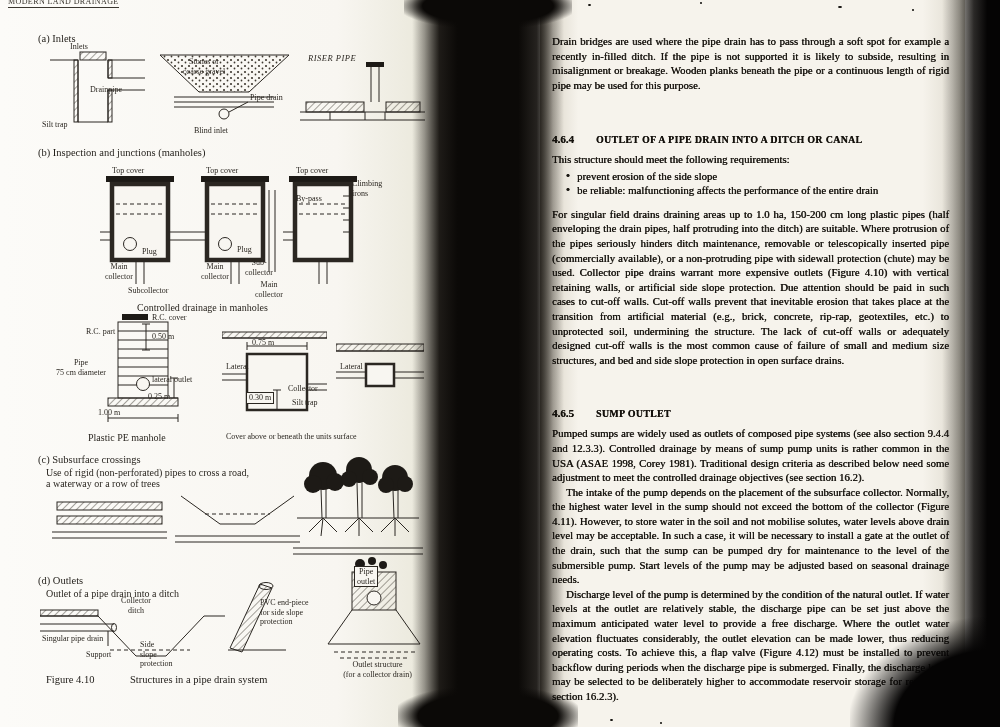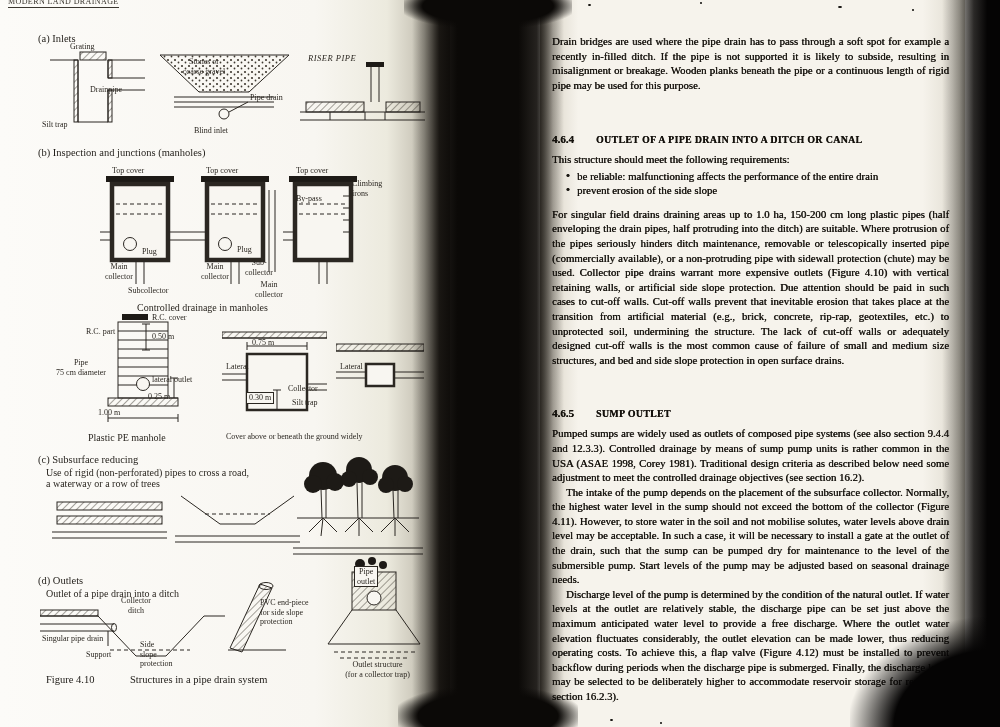--- a/index.html
+++ b/index.html
@@ -1,21 +1,21 @@
 <!DOCTYPE html>
 <html><head>
 <meta charset="utf-8">
 <style>
   html,body{margin:0;padding:0;}
   body{width:1000px;height:727px;position:relative;overflow:hidden;background:#f4f2ec;
        font-family:"Liberation Serif",serif;color:#1d1a16;}
 
   
   #left-page{position:absolute;left:0;top:0;width:450px;height:727px;overflow:hidden;z-index:1;
-    background:linear-gradient(90deg,#fcfbf8 0%,#f8f6f1 70%,#eceade 86%,#b9b4a6 96%,#6e695d 100%);}
+    background:linear-gradient(90deg,#fcfbf8 0%,#f8f6f1 70%,#eceade 86%,#b9b4a6 96%,#6e695d 100%);padding-left:32px;}
   #right-page{position:absolute;left:540px;top:0;width:425px;height:727px;z-index:1;box-sizing:border-box;
     padding:34px 16px 0 12px;
     background:linear-gradient(90deg,#8f897c 0%,#ded9cd 3%,#f6f3ec 9%,#f6f3ec 90%,#e3dfd4 97%,#cdc8ba 100%);}
 
   
   #binding{position:absolute;left:412px;top:0;width:152px;height:727px;z-index:5;
     background:linear-gradient(90deg,rgba(15,12,9,0) 0%,rgba(15,12,9,.35) 8%,rgba(15,12,9,.92) 18%,
       #0b0907 30%,#0b0907 70%,rgba(15,12,9,.9) 82%,rgba(15,12,9,.3) 93%,rgba(15,12,9,0) 100%);}
   #binding::before{content:"";position:absolute;left:-8px;top:-16px;width:168px;height:44px;
     background:radial-gradient(ellipse at center,#0b0907 55%,rgba(11,9,7,0) 76%);}
@@ -272,21 +272,21 @@
     <rect class="fh" x="32" y="16" width="44" height="38"></rect>
     <circle class="fw" cx="54" cy="42" r="7"></circle>
     <line x1="32" y1="54" x2="8" y2="88"></line>
       <line x1="76" y1="54" x2="100" y2="88"></line>
     <line x1="8" y1="88" x2="100" y2="88"></line>
     <line class="dash" x1="14" y1="96" x2="96" y2="96"></line>
       <line class="dash" x1="20" y1="102" x2="90" y2="102"></line>
   </svg>
 
   <span class="sec-title" style="left:38px;top:33px">(a) Inlets</span>
-  <span class="dlabel" style="left:70px;top:42px">Grating</span>
+  <span class="dlabel" style="left:70px;top:42px">Inlets</span>
   <span class="dlabel" style="left:90px;top:85px">Drainpipe</span>
   <span class="dlabel" style="left:42px;top:120px">Silt trap</span>
   <span class="dlabel c" style="left:172px;top:57px;width:64px">Stones or
 coarse gravel</span>
   <span class="dlabel" style="left:250px;top:93px">Pipe drain</span>
   <span class="dlabel" style="left:194px;top:126px">Blind inlet</span>
   <span class="dlabel i" style="left:308px;top:54px">RISER PIPE</span>
 
   <span class="sec-title" style="left:38px;top:147px">(b) Inspection and junctions (manholes)</span>
   <span class="dlabel" style="left:112px;top:166px">Top cover</span>
@@ -316,58 +316,58 @@
   <span class="dlabel" style="left:152px;top:375px">lateral outlet</span>
   <span class="dlabel" style="left:148px;top:392px">0.25 m</span>
   <span class="dlabel" style="left:98px;top:408px">1.00 m</span>
   <span class="dlabel md" style="left:88px;top:432px">Plastic PE manhole</span>
   <span class="dlabel" style="left:252px;top:338px">0.75 m</span>
   <span class="dlabel" style="left:226px;top:362px">Lateral</span>
   <span class="dlabel boxed" style="left:236px;top:392px">0.30 m</span>
   <span class="dlabel" style="left:288px;top:384px">Collector</span>
   <span class="dlabel" style="left:292px;top:398px">Silt trap</span>
   <span class="dlabel" style="left:340px;top:362px">Lateral</span>
-  <span class="dlabel" style="left:226px;top:432px">Cover above or beneath the ground widely</span>
-
-  <span class="sec-title" style="left:38px;top:454px">(c) Subsurface reducing</span>
+  <span class="dlabel" style="left:226px;top:432px">Cover above or beneath the units surface</span>
+
+  <span class="sec-title" style="left:38px;top:454px">(c) Subsurface crossings</span>
   <span class="dlabel md" style="left:46px;top:467px">Use of rigid (non-perforated) pipes to cross a road,
 a waterway or a row of trees</span>
 
   <span class="sec-title" style="left:38px;top:575px">(d) Outlets</span>
   <span class="dlabel md" style="left:46px;top:588px">Outlet of a pipe drain into a ditch</span>
   <span class="dlabel c" style="left:114px;top:596px;width:44px">Collector
 ditch</span>
   <span class="dlabel" style="left:42px;top:634px">Singular pipe drain</span>
   <span class="dlabel" style="left:86px;top:650px">Support</span>
   <span class="dlabel" style="left:140px;top:640px">Side
 slope
 protection</span>
   <span class="dlabel" style="left:260px;top:598px">PVC end-piece
 for side slope
 protection</span>
   <span class="dlabel boxed c" style="left:344px;top:566px">Pipe
 outlet</span>
   <span class="dlabel c" style="left:330px;top:660px;width:95px">Outlet structure
-(for a collector trap)</span>
+(for a collector drain)</span>
 
   <span class="fig" style="left:46px;top:674px">Figure 4.10</span>
   <span class="fig" style="left:130px;top:674px">Structures in a pipe drain system</span>
 </div>
 
 <div id="right-page">
   <p class="body-text">Drain bridges are used where the pipe drain has to pass through a soft spot for example a recently in-filled ditch. If the pipe is not supported it is likely to subside, resulting in misalignment or breakage. Wooden planks beneath the pipe or a continuous length of rigid pipe may be used for this purpose.</p>
 
   <div class="heading" id="h464">
     <span class="hnum">4.6.4</span>
     <span class="htitle">OUTLET OF A PIPE DRAIN INTO A DITCH OR CANAL</span>
   </div>
   <p class="body-text intro">This structure should meet the following requirements:</p>
   <ul class="bullets">
+    <li><span>prevent erosion of the side slope</span></li>
     <li><span>be reliable: malfunctioning affects the performance of the entire drain</span></li>
-    <li><span>prevent erosion of the side slope</span></li>
   </ul>
   <p class="body-text">For singular field drains draining areas up to 1.0 ha, 150-200 cm long plastic pipes (half enveloping the drain pipes, half protruding into the ditch) are suitable. Where protrusion of the pipes seriously hinders ditch maintenance, removable or telescopically inserted pipe (commercially available), or a non-protruding pipe with sidewall protection (chute) may be used. Collector pipe drains warrant more expensive outlets (Figure 4.10) with vertical retaining walls, or artificial side slope protection. Due attention should be paid in such cases to cut-off walls. Cut-off walls prevent that inevitable erosion that takes place at the transition from artificial material (e.g., brick, concrete, rip-rap, geotextiles, etc.) to unprotected soil, undermining the structure. The lack of cut-off walls or adequately designed cut-off walls is the most common cause of failure of small and medium size structures, and bed and side slope protection in open surface drains.</p>
 
   <div class="heading" id="h465">
     <span class="hnum">4.6.5</span>
     <span class="htitle">SUMP OUTLET</span>
   </div>
   <p class="body-text">Pumped sumps are widely used as outlets of composed pipe systems (see also section 9.4.4 and 12.3.3). Controlled drainage by means of sump pump units is rather common in the USA (ASAE 1998, Corey 1981). Traditional design criteria as described below need some adjustment to meet the controlled drainage objectives (see section 16.2).</p>
   <p class="body-text indent">The intake of the pump depends on the placement of the subsurface collector. Normally, the highest water level in the sump should not exceed the bottom of the collector (Figure 4.11). However, to store water in the soil and not mobilise solutes, water levels above drain level may be acceptable. In such a case, it will be necessary to install a gate at the outlet of the drain, such that the sump can be pumped dry for maintenance to the level of the submersible pump. Start levels of the pump may be adjusted based on seasonal drainage needs.</p>
   <p class="body-text indent">Discharge level of the pump is determined by the condition of the natural outlet. If water levels at the outlet are relatively stable, the discharge pipe can be set just above the maximum anticipated water level to provide a free discharge. Where the outlet water elevation fluctuates considerably, the outlet elevation can be made lower, thus reducing operating costs. To achieve this, a flap valve (Figure 4.12) must be installed to prevent backflow during periods when the discharge pipe is submerged. Finally, the discharge level may be selected to be deliberately higher to accommodate reservoir storage for reuse (see section 16.2.3).</p>

